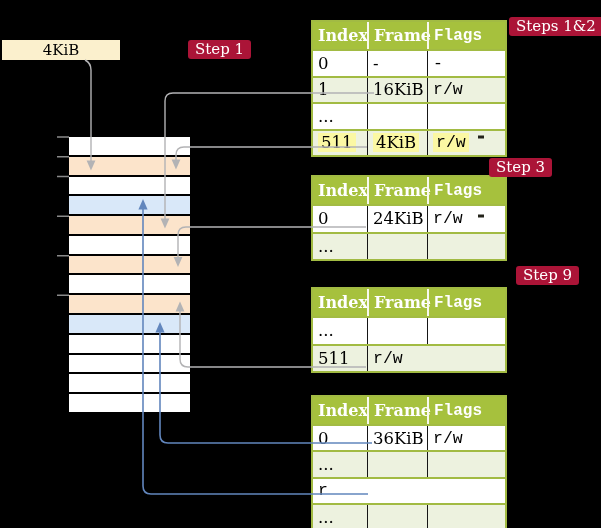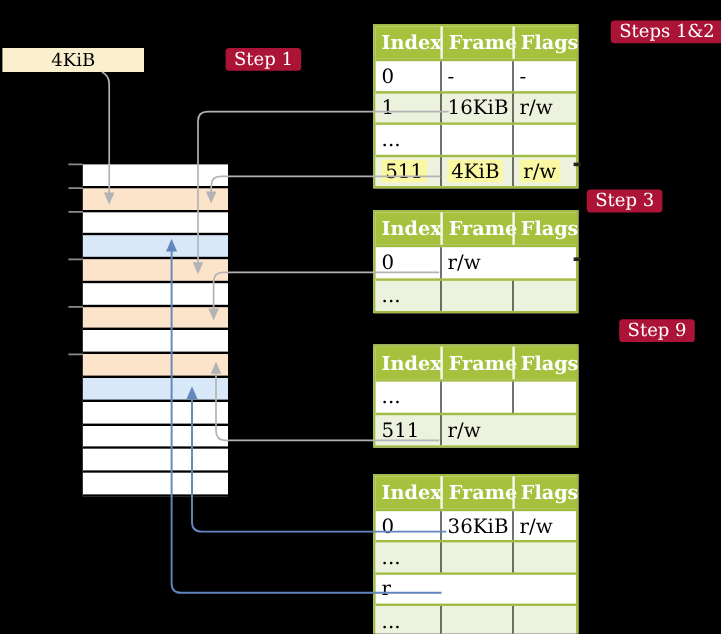--- a/index.html
+++ b/index.html
@@ -26,21 +26,21 @@
   .badge.step3{left:489px;top:158px;}
   .badge.step4{left:516px;top:266px;}
   
   .memstrip{position:absolute;left:69px;top:137px;width:121px;z-index:1;}
   .mrow{width:121px;height:19.785px;border-bottom:2px solid #000;box-sizing:border-box;}
   .mrow.white{background:#ffffff;}
   .mrow.peach{background:var(--peach,#fce4cb);}
   .mrow.blue{background:var(--rowblue,#d9e8f9);}
   
   .ptable{
-    position:absolute;left:311px;width:171px;box-sizing:border-box;
+    position:absolute;left:311px;width:196px;box-sizing:border-box;
     border:2px solid var(--bordergreen,#a2bb43);background:#fff;z-index:1;
   }
   .ptable.t1{top:20px;}
   .ptable.t2{top:175px;}
   .ptable.t3{top:287px;}
   .ptable.t4{top:395px;}
   .hdr{display:flex;background:var(--headergreen,#a6c13d);height:27px;}
   .hdr .cell{
     color:#fff;font-weight:bold;font-size:16px;display:flex;align-items:center;
     padding-left:5px;box-sizing:border-box;
@@ -48,21 +48,21 @@
   .hdr .cell + .cell{border-left:2px solid #f8f8f0;}
   .row{display:flex;border-top:2px solid var(--bordergreen,#a2bb43);box-sizing:border-box;}
   .t1 .row{height:26.5px;} .t2 .row{height:27.5px;}
   .t3 .row{height:27.5px;} .t4 .row{height:26.4px;}
   .row .cell{
     font-size:16.5px;color:#000;display:flex;align-items:center;
     padding-left:5px;box-sizing:border-box;
   }
   .row .cell + .cell{border-left:1.5px solid var(--cellborder,#161616);}
   .row.shade{background:var(--rowgreen,#edf2df);}
-  .c0{width:54px;} .c1{width:60px;} .c2{width:53px;}
+  .c0{width:54px;} .c1{width:60px;} .c2{width:53px;font-family:Liberation Mono, monospace;}
   .hl{background:var(--highlight,#fbf8a3);padding:0 3px;}
   
   svg.overlay{position:absolute;left:0;top:0;z-index:5;pointer-events:none;}
   .g{stroke:var(--gray,#b3b3b5);stroke-width:1.4;fill:none;}
   .ah{fill:var(--gray,#b3b3b5);stroke:none;}
   .b{stroke:var(--blue,#6286bd);stroke-width:1.6;fill:none;}
   .bah{fill:var(--blue,#6286bd);stroke:none;}
   .tick{stroke:var(--tickgray,#8a8a8a);stroke-width:1.5;fill:none;}
   .artifact{fill:#23231a;stroke:none;}
 </style>
@@ -127,20 +127,21 @@
     </div>
   </div>
 <div class="ptable t2">
     <div class="hdr">
       <div class="cell c0">Index</div>
       <div class="cell c1">Frame</div>
       <div class="cell c2">Flags</div>
     </div>
     <div class="row">
       <div class="cell c0">0</div>
+      <div class="cell c1">24KiB</div>
       <div class="cell c2">r/w</div>
     </div>
     <div class="row shade">
       <div class="cell c0">...</div>
       <div class="cell c1"></div>
       <div class="cell c2"></div>
     </div>
   </div>
 <div class="ptable t3">
     <div class="hdr">

